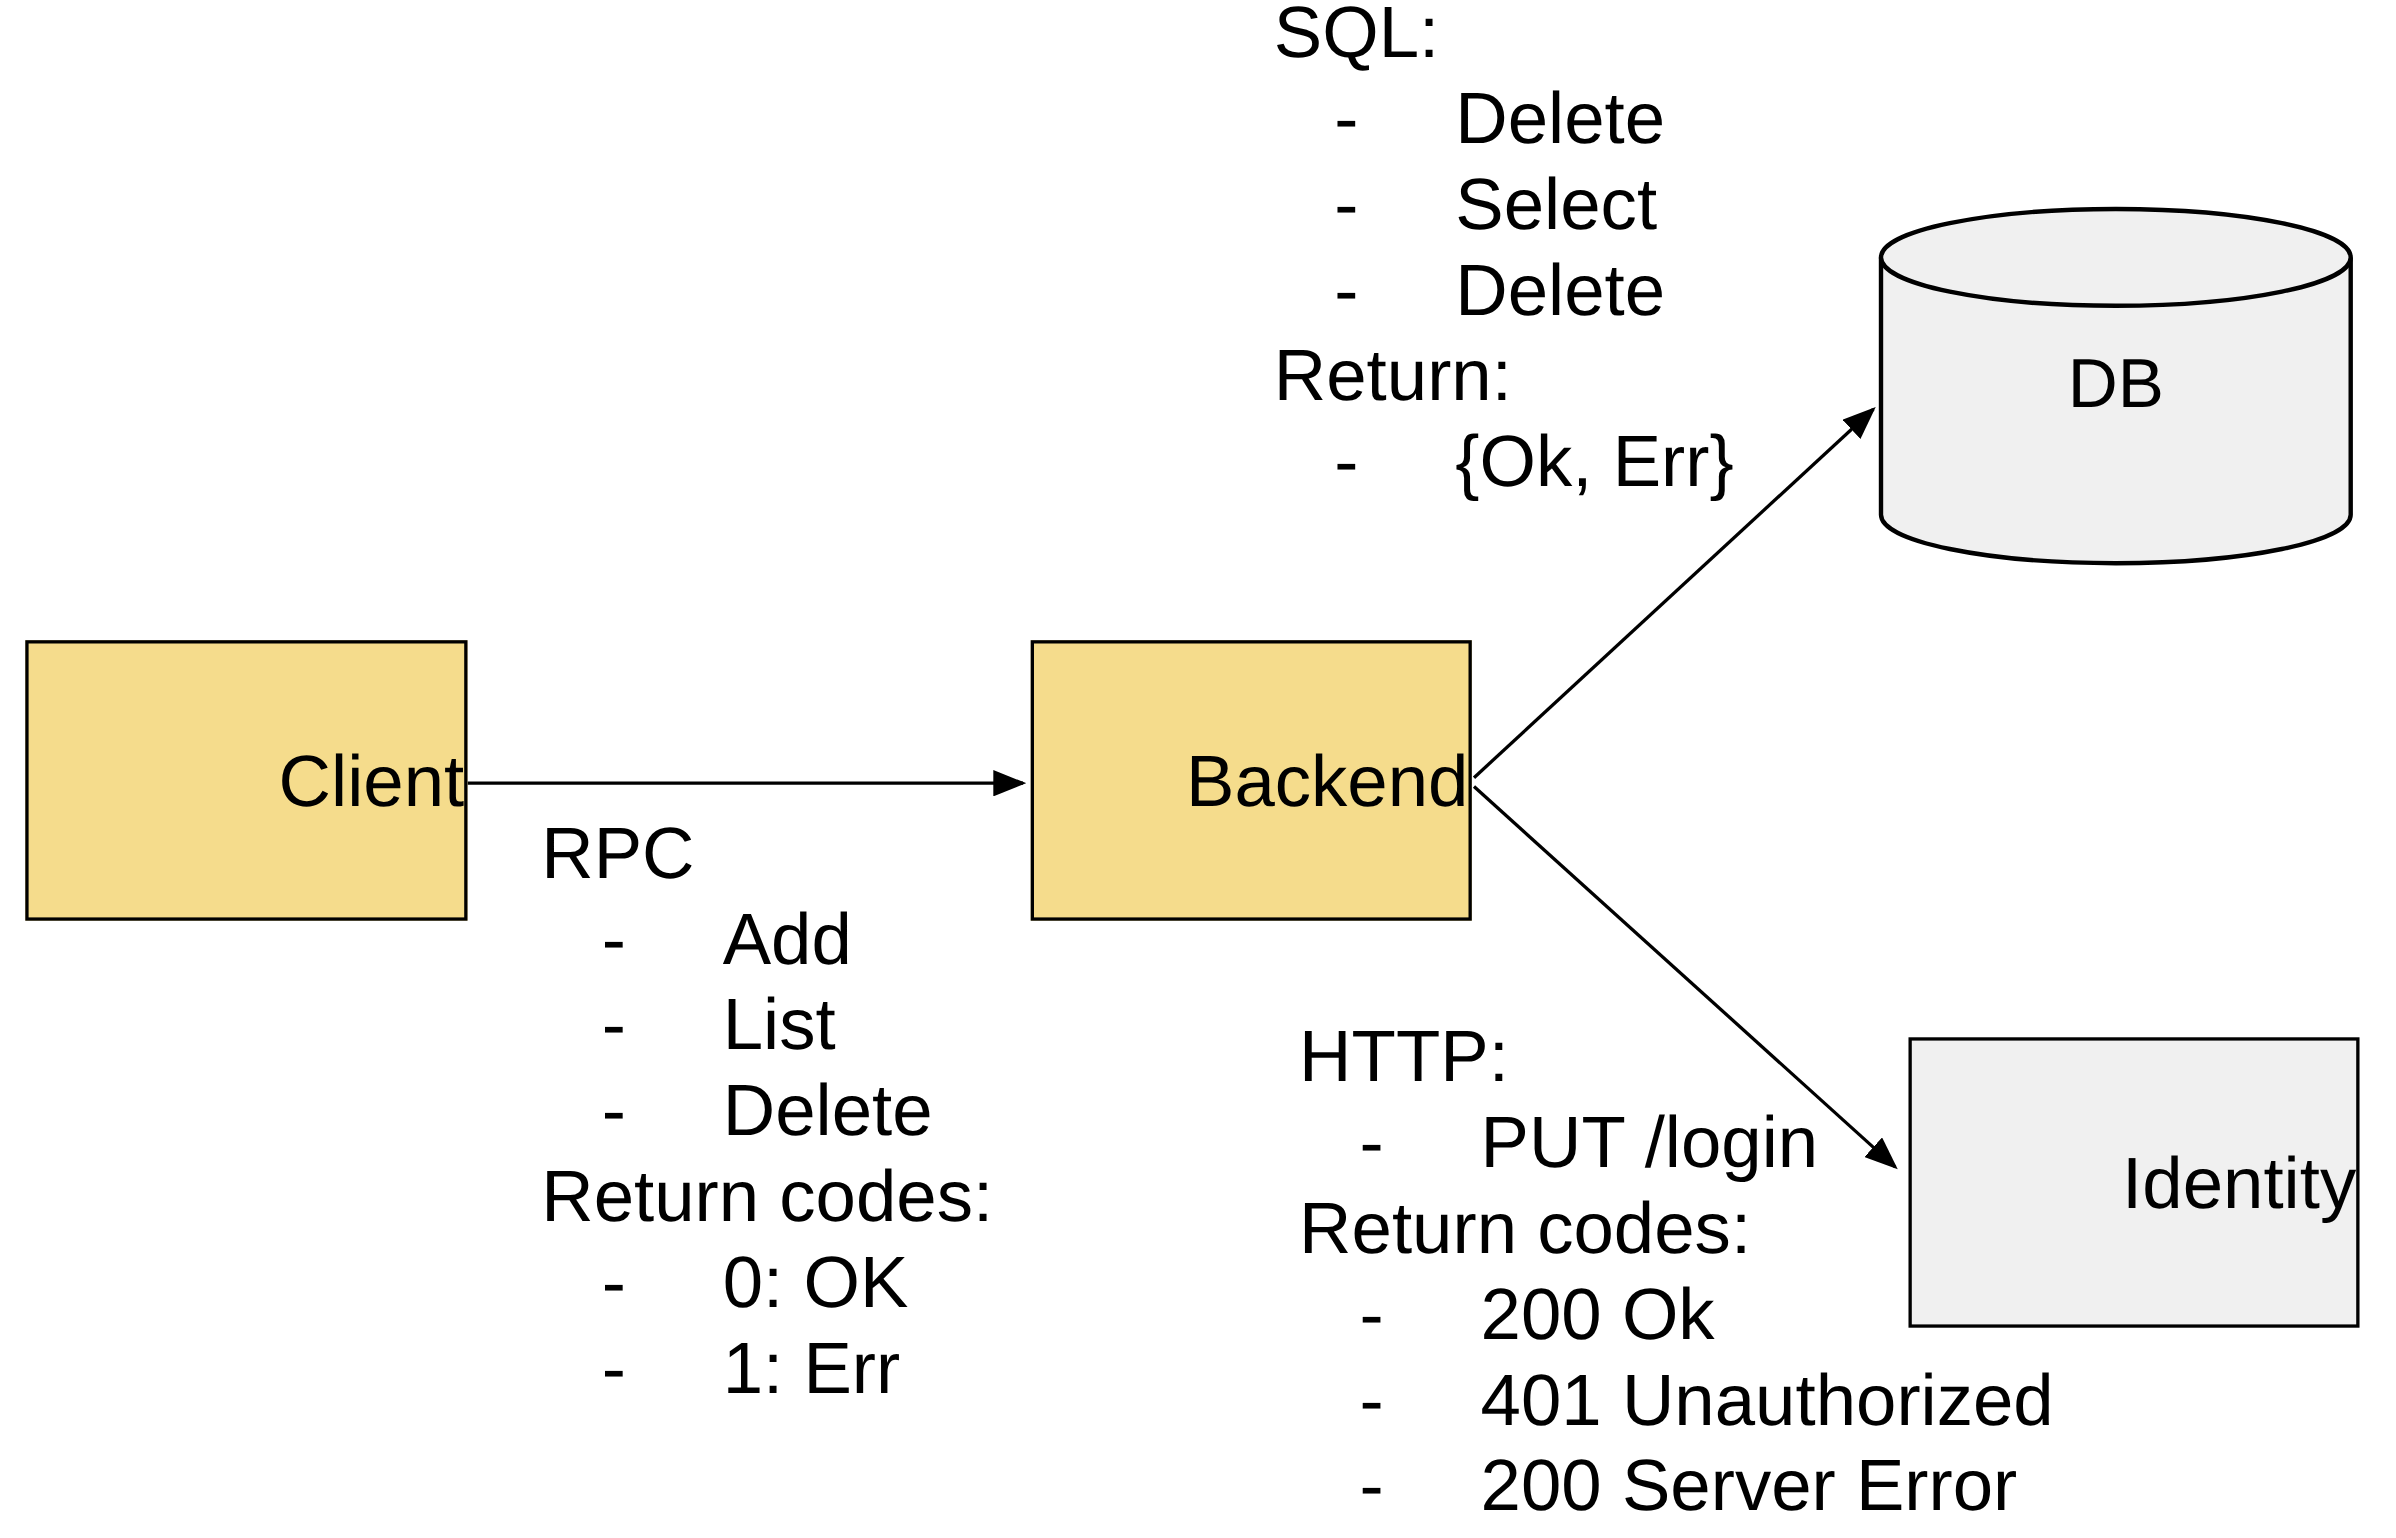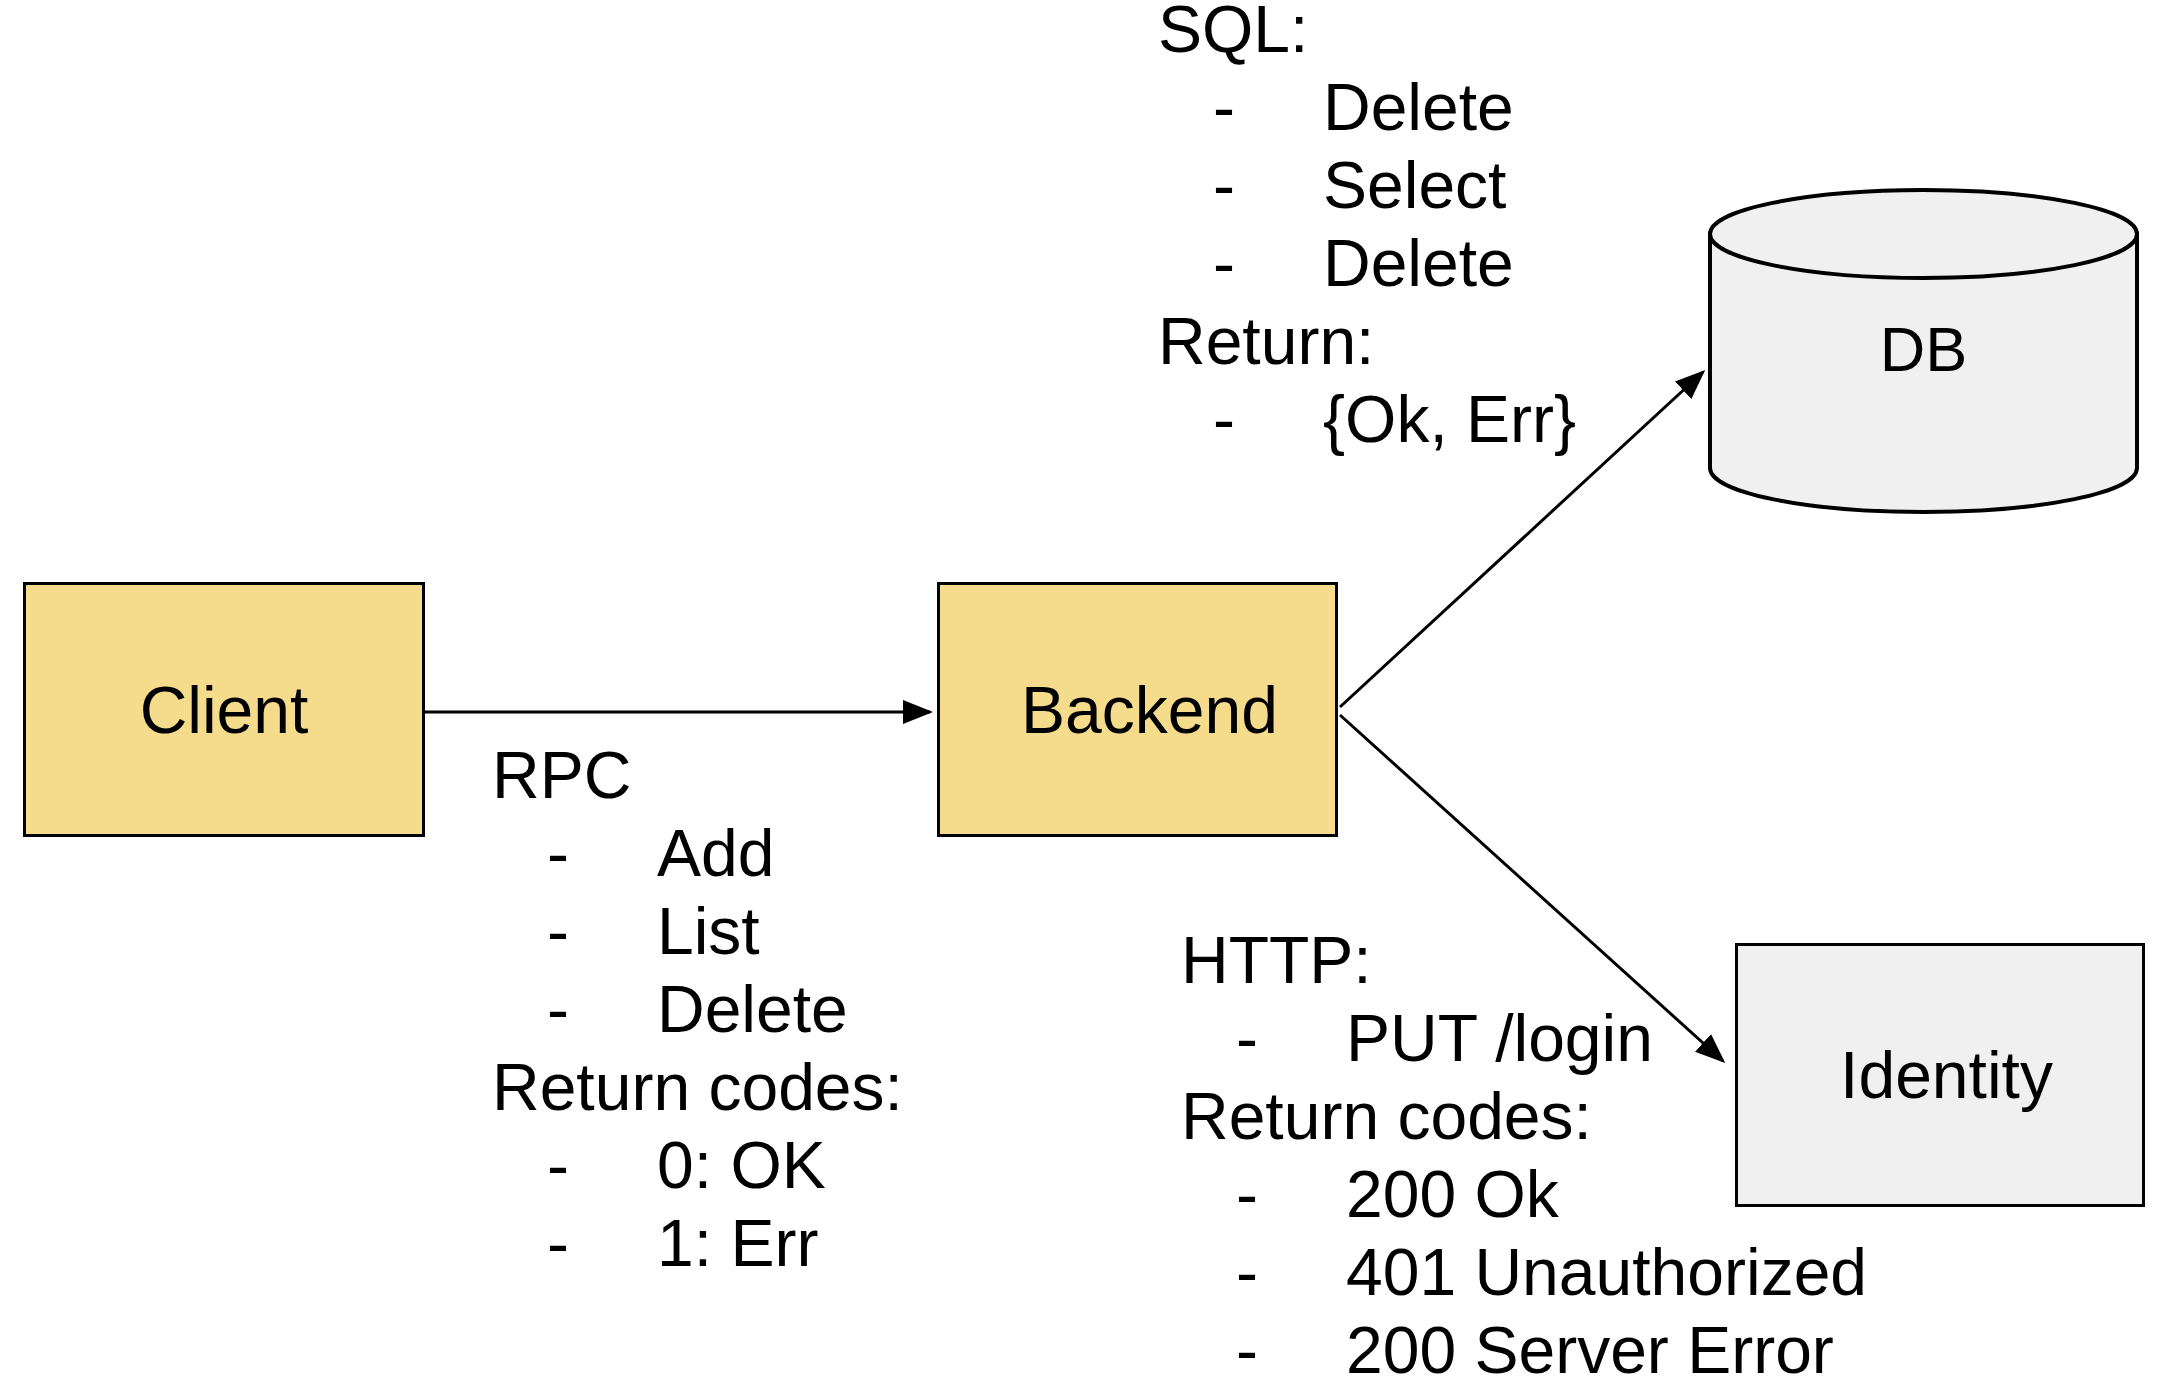--- a/index.html
+++ b/index.html
@@ -23,21 +23,21 @@
     position: absolute;
     left: 0; top: 0;
     width: 2178px; height: 1398px;
     pointer-events: none;
   }
   .node {
     position: absolute;
     border: 3px solid var(--stroke, #000);
     display: flex;
     flex-direction: column;
-    align-items: center;
+    align-items: flex-end;
     justify-content: center;
     text-align: center;
     font-size: 66px;
     line-height: 78px;
   }
   .node.yellow { background: var(--yellow, #F5DC8C); }
   .node.gray   { background: var(--gray, #F0F0F0); padding-left: 13px; }
   .node-client  { left: 23px;   top: 582px; width: 402px; height: 255px; }
   .node-backend { left: 937px;  top: 582px; width: 401px; height: 255px; padding-left: 24px; }
   .node-idp     { left: 1735px; top: 943px; width: 410px; height: 264px; }

